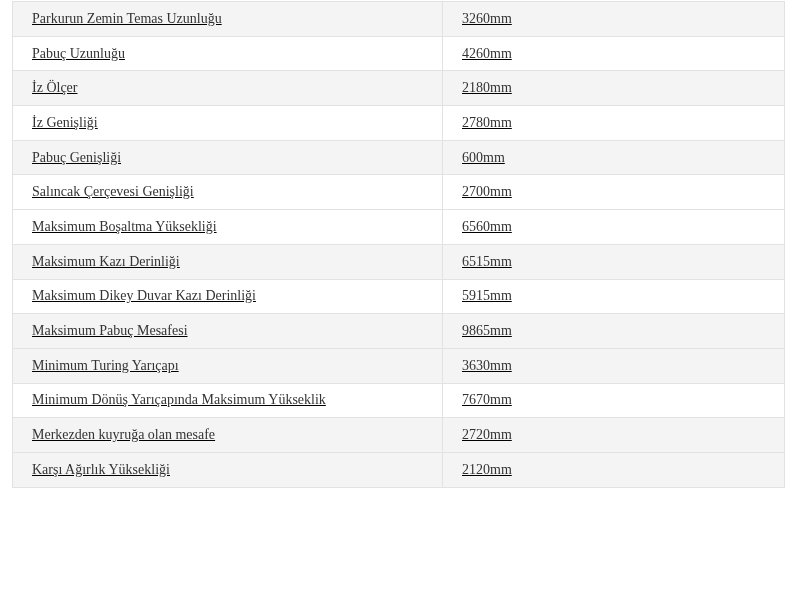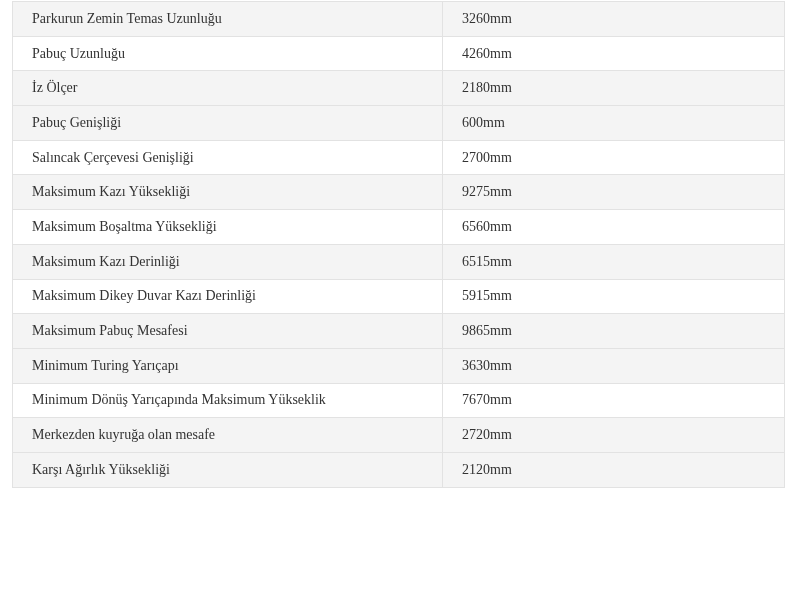--- a/index.html
+++ b/index.html
@@ -17,20 +17,21 @@
   .table-wrap {
     position: absolute;
     left: 12px;
     top: 1px;
     width: 773px;
   }
   table.spec-table {
     border-collapse: collapse;
     width: 100%;
     table-layout: fixed;
+    text-decoration: underline;
   }
   table.spec-table td {
     border: 1px solid var(--border-color, #e2e2e2);
     font-size: 14px;
     color: var(--text-color, #333333);
     padding: 0 8px 0 19px;
     height: 33.7px;
     vertical-align: middle;
     overflow: hidden;
     white-space: nowrap;
@@ -56,31 +57,31 @@
           <td class="value-cell">3260mm</td>
         </tr>
         <tr class="plain">
           <td class="label-cell">Pabuç Uzunluğu</td>
           <td class="value-cell">4260mm</td>
         </tr>
         <tr class="shaded">
           <td class="label-cell">İz Ölçer</td>
           <td class="value-cell">2180mm</td>
         </tr>
+        <tr class="plain">
+          <td class="label-cell">İz Genişliği</td>
+          <td class="value-cell">2780mm</td>
+        </tr>
         <tr class="shaded">
           <td class="label-cell">Pabuç Genişliği</td>
           <td class="value-cell">600mm</td>
         </tr>
         <tr class="plain">
           <td class="label-cell">Salıncak Çerçevesi Genişliği</td>
           <td class="value-cell">2700mm</td>
-        </tr>
-        <tr class="shaded">
-          <td class="label-cell">Maksimum Kazı Yüksekliği</td>
-          <td class="value-cell">9275mm</td>
         </tr>
         <tr class="plain">
           <td class="label-cell">Maksimum Boşaltma Yüksekliği</td>
           <td class="value-cell">6560mm</td>
         </tr>
         <tr class="shaded">
           <td class="label-cell">Maksimum Kazı Derinliği</td>
           <td class="value-cell">6515mm</td>
         </tr>
         <tr class="plain">

